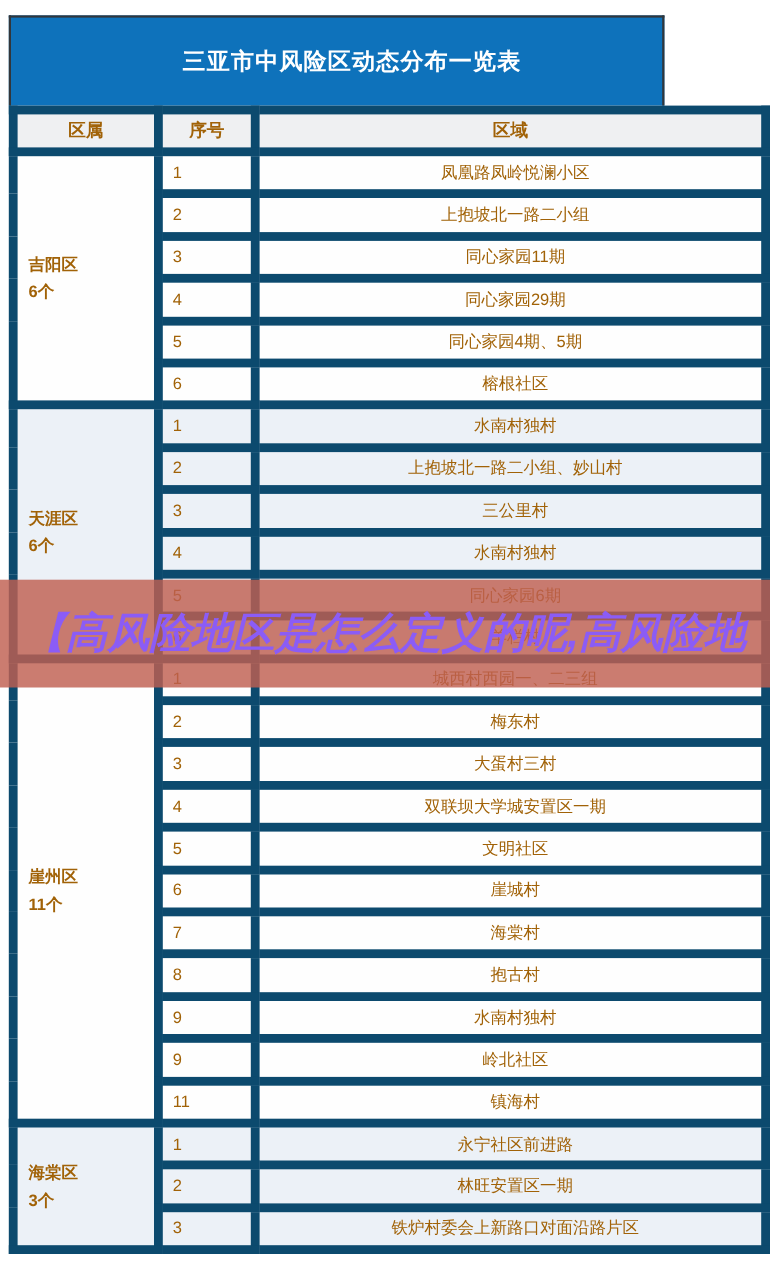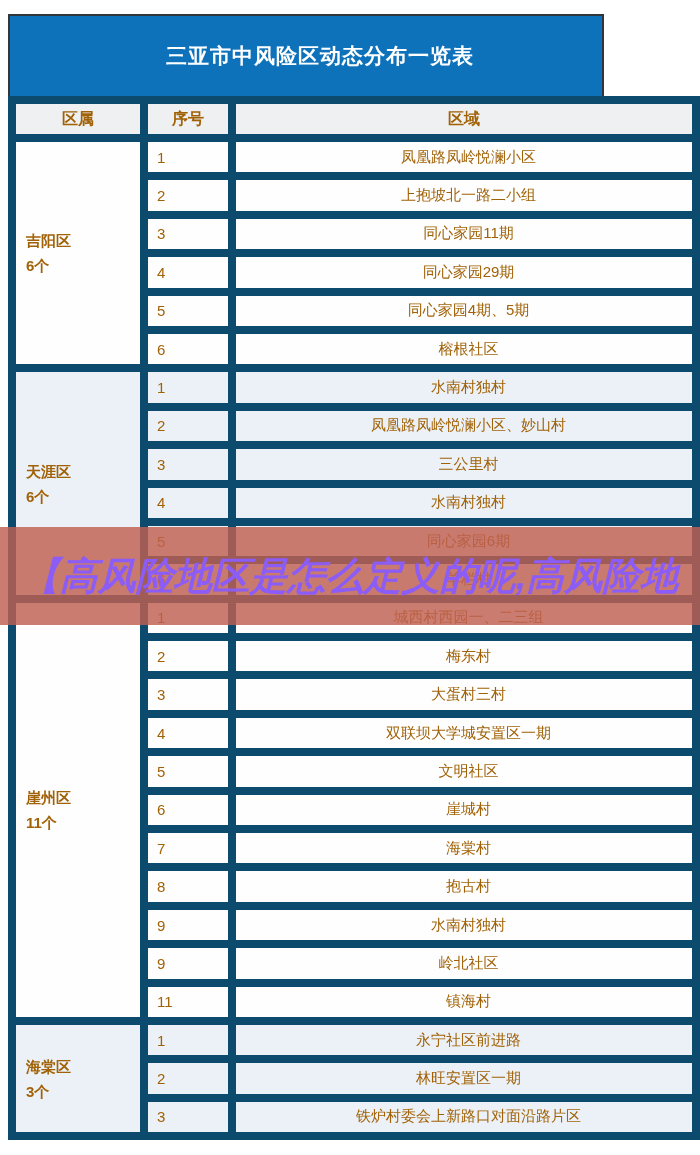--- a/index.html
+++ b/index.html
@@ -112,21 +112,21 @@
           <tr class="alt">
             <td class="district" rowspan="6">
               <div>天涯区</div>
               <div>6个</div>
             </td>
             <td class="idx">1</td>
             <td class="area">水南村独村</td>
           </tr>
           <tr class="alt">
             <td class="idx">2</td>
-            <td class="area">凤凰路凤岭悦澜小区、妙山村</td>
+            <td class="area">上抱坡北一路二小组、妙山村</td>
           </tr>
           <tr class="alt">
             <td class="idx">3</td>
             <td class="area">三公里村</td>
           </tr>
           <tr class="alt">
             <td class="idx">4</td>
             <td class="area">水南村独村</td>
           </tr>
           <tr class="alt">

